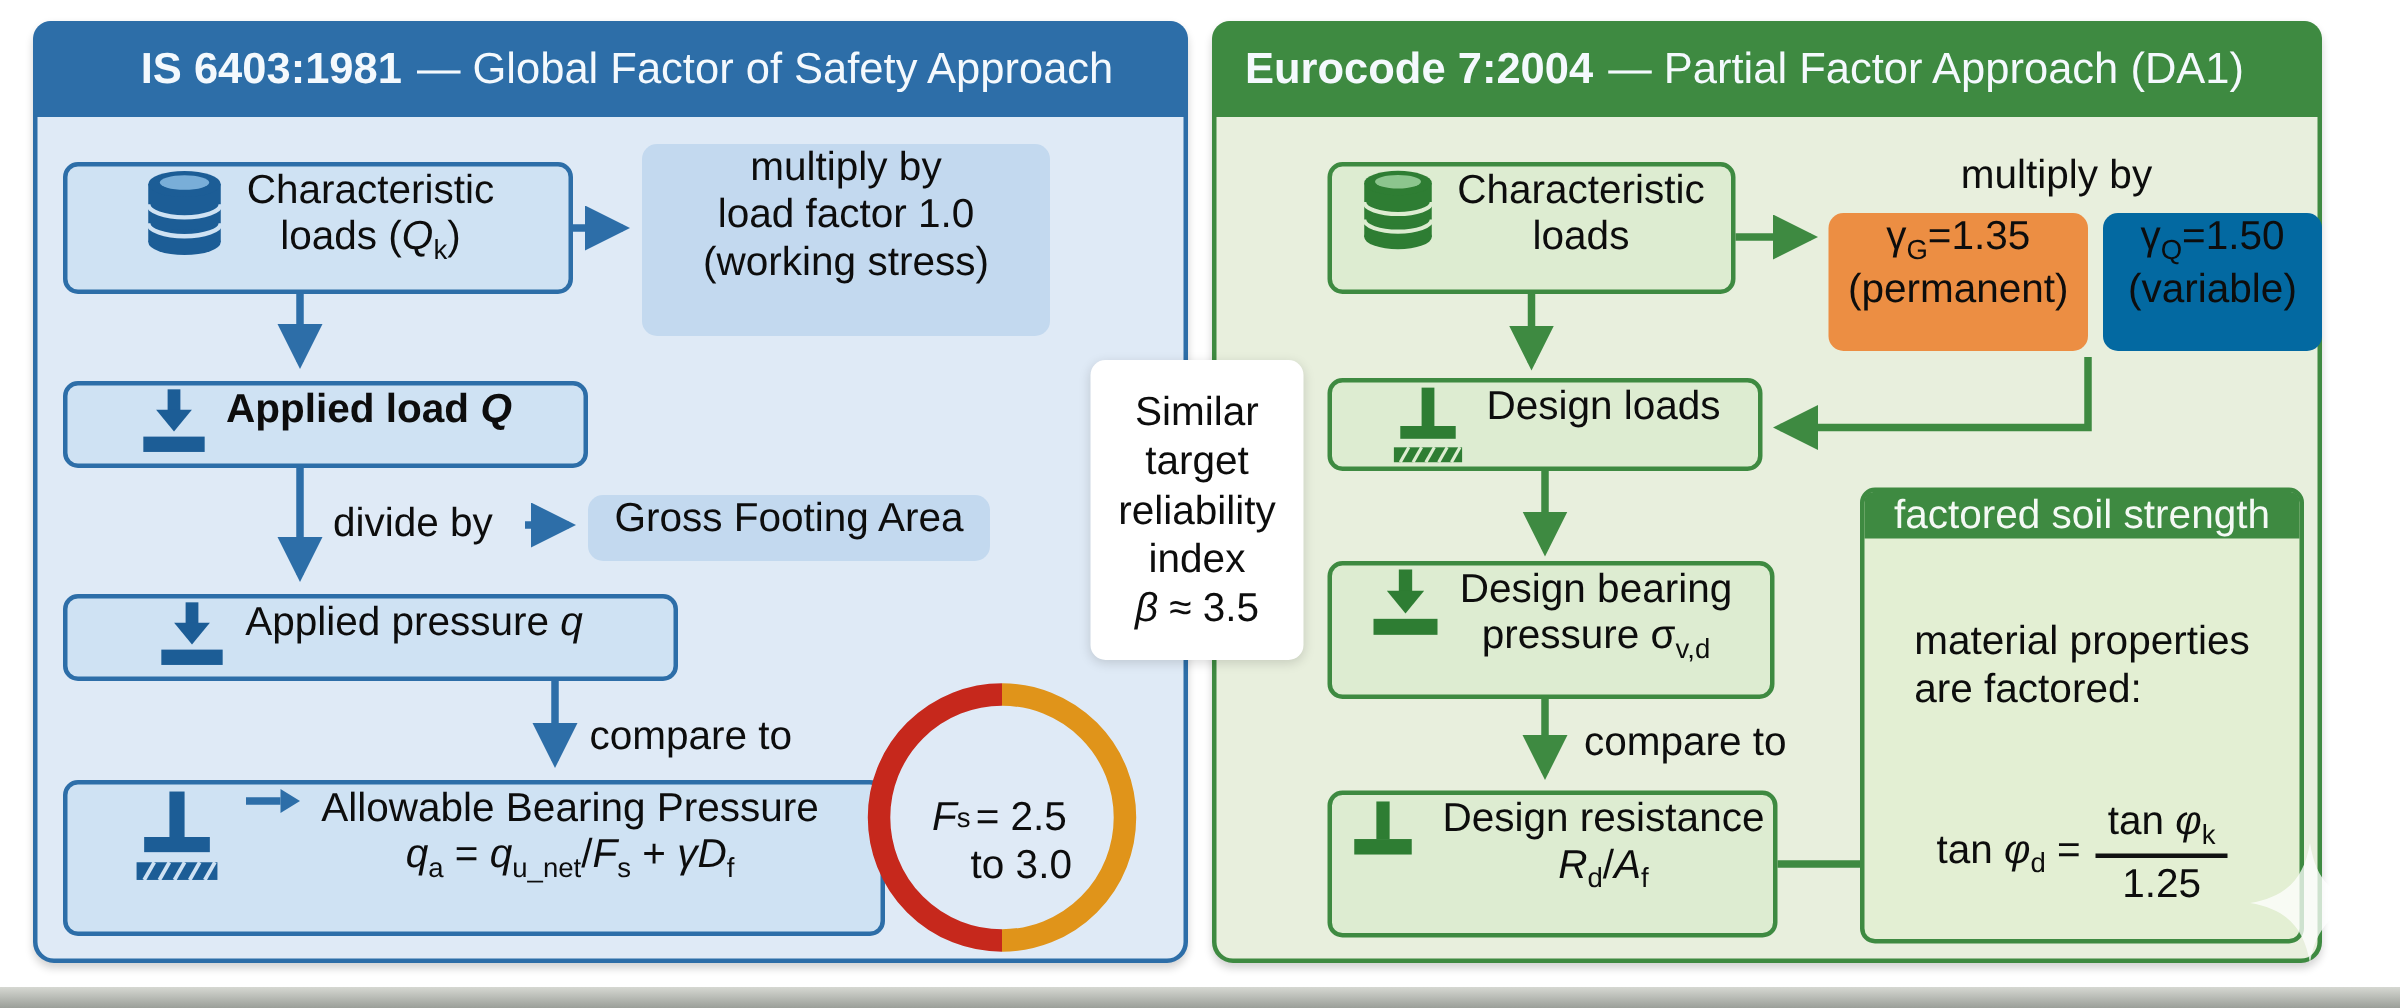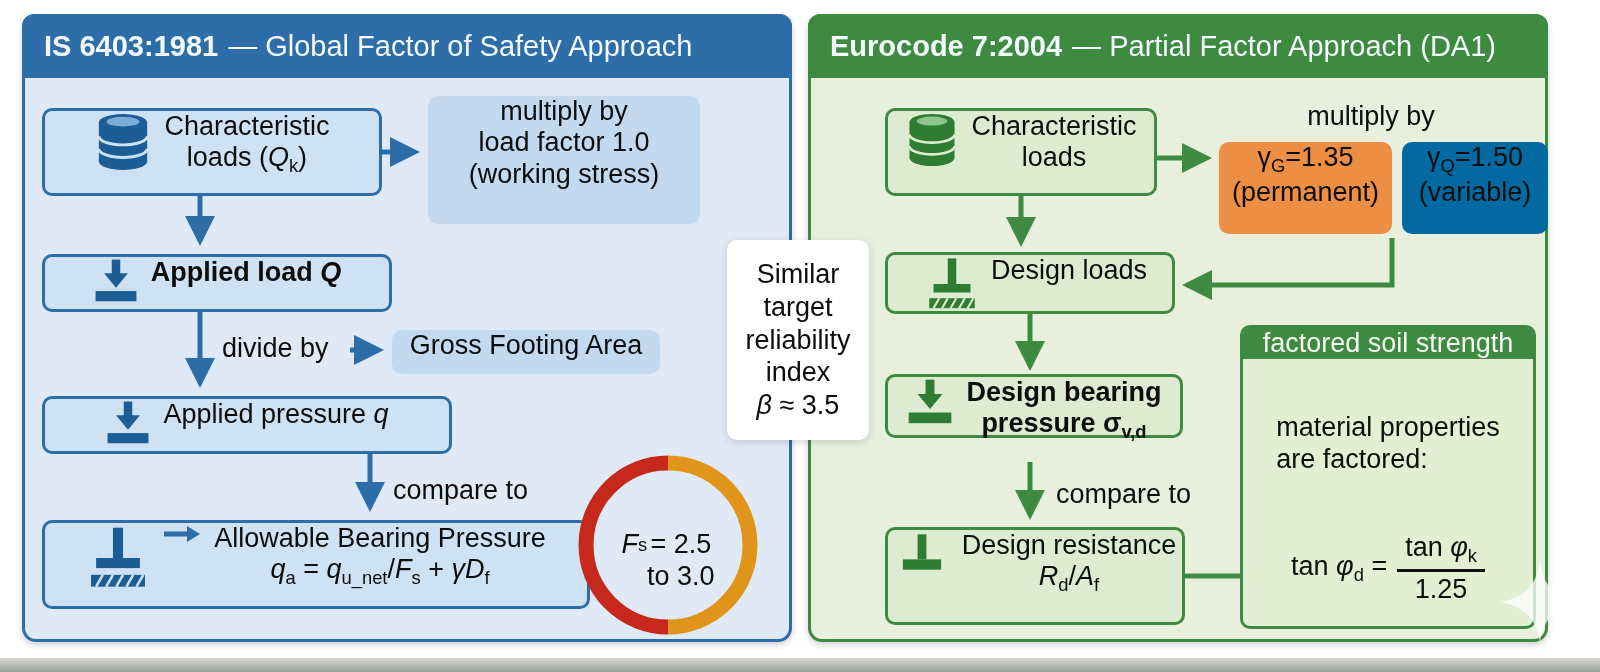--- a/index.html
+++ b/index.html
@@ -9,21 +9,21 @@
                 background:linear-gradient(to bottom,#d6d8d2,#9b9f99);}
   .panel{position:absolute;top:14px;height:628px;border-radius:14px;box-sizing:border-box;
          box-shadow:0 3px 6px rgba(0,0,0,.18);}
   .panel.left{left:22px;width:770px;background:#dfeaf6;border:3px solid #2d6ea8;}
   .panel.right{left:808px;width:740px;background:#e8efdd;border:3px solid #3e8a41;}
   .panel-header{position:absolute;left:-3px;top:-3px;width:770px;height:64px;box-sizing:border-box;
                 border-radius:12px 12px 0 0;display:flex;align-items:center;gap:10px;
                 padding-left:22px;color:#f4f9fd;font-size:29px;white-space:nowrap;}
   .panel.right .panel-header{width:740px;}
   .panel-header .hbold{font-weight:700;}
-  .ph-blue{background:#2d6ea8;}
+  .ph-blue{background:#2d6ea8;justify-content:center;}
   .ph-green{background:#3e8a41;}
   .arrows{position:absolute;left:0;top:0;}
   .box{position:absolute;box-sizing:border-box;border-radius:10px;display:flex;align-items:flex-start;
        justify-content:center;gap:12px;font-size:27px;line-height:1.16;text-align:center;}
   .box.bordered-blue{background:#cfe2f3;border:3px solid #2d6ea8;}
   .box.bordered-green{background:#ddecd1;border:3px solid #3e8a41;}
   .box.note-blue{background:#c3d9ef;border:none;}
   .box.orange{background:#ec8e43;border:none;}
   .box.yellow{background:#0369a1;border:none;}
   .label{position:absolute;font-size:27px;white-space:nowrap;}
@@ -117,21 +117,21 @@
           <rect x="3" y="40" width="48" height="12"></rect>
           <rect x="22" y="3" width="10" height="18"></rect>
           <path d="M13 19 L41 19 L27 36 Z"></path>
         </g>
       </svg>
       <div>Applied pressure <i>q</i></div>
     </div>
 
     <div class="label" style="left:368px;top:458px;">compare to</div>
 
-    <div class="box bordered-blue" style="left:17px;top:503px;width:548px;height:89px;">
+    <div class="box bordered-blue" style="left:17px;top:503px;width:548px;height:104px;">
       <svg width="64" height="70" viewBox="0 0 76 80">
         <g fill="#1c5d96">
           <rect x="32" y="4" width="12" height="36"></rect>
           <rect x="12" y="40" width="52" height="12"></rect>
           <rect x="6" y="60" width="64" height="14"></rect>
         </g>
         <g stroke="#cfe2f3" stroke-width="3">
           <line x1="12" y1="74" x2="20" y2="60"></line>
           <line x1="24" y1="74" x2="32" y2="60"></line>
           <line x1="36" y1="74" x2="44" y2="60"></line>
@@ -222,21 +222,21 @@
           <line x1="12" y1="74" x2="20" y2="60"></line>
           <line x1="24" y1="74" x2="32" y2="60"></line>
           <line x1="36" y1="74" x2="44" y2="60"></line>
           <line x1="48" y1="74" x2="56" y2="60"></line>
           <line x1="60" y1="74" x2="68" y2="60"></line>
         </g>
       </svg>
       <div>Design loads</div>
     </div>
 
-    <div class="box bordered-green" style="left:74px;top:357px;width:298px;height:64px;font-weight:bold;">
+    <div class="box bordered-green" style="left:74px;top:357px;width:298px;height:92px;">
       <svg width="48" height="48" viewBox="0 0 54 54">
         <g fill="#2e7d33">
           <rect x="3" y="40" width="48" height="12"></rect>
           <rect x="22" y="3" width="10" height="18"></rect>
           <path d="M13 19 L41 19 L27 36 Z"></path>
         </g>
       </svg>
       <div>Design bearing<br>pressure σ<sub>v,d</sub></div>
     </div>
 

